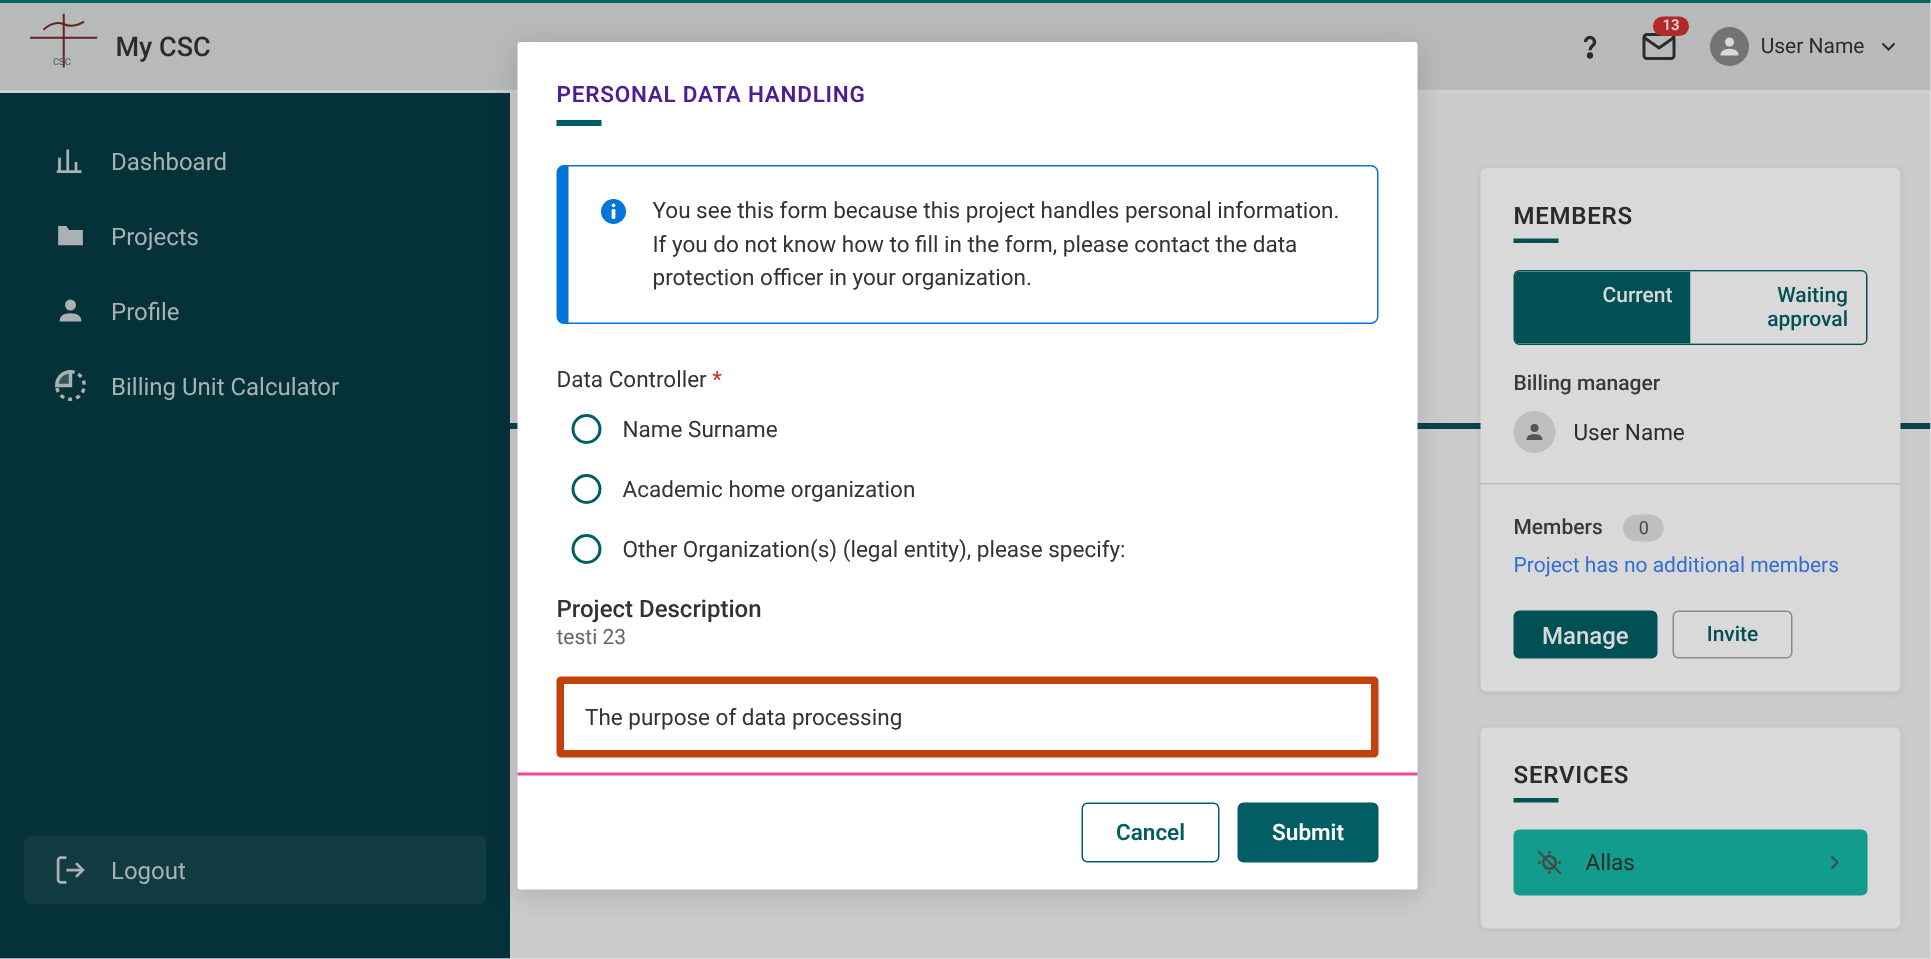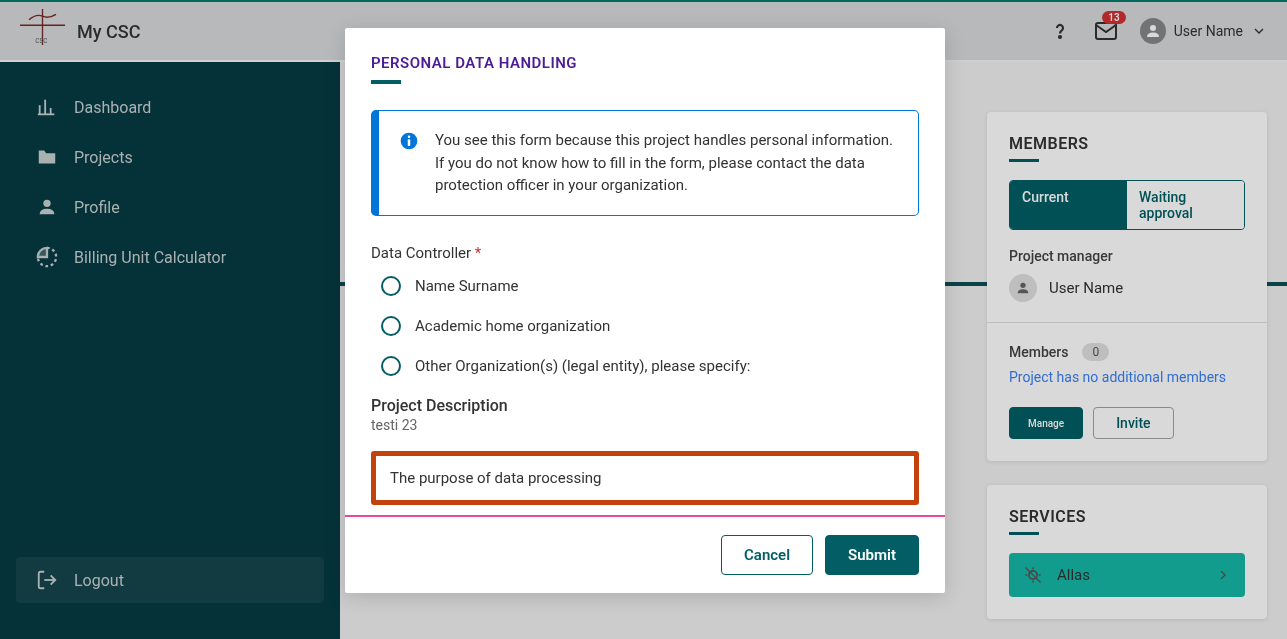--- a/index.html
+++ b/index.html
@@ -199,21 +199,21 @@
       display: flex;
       border: 1px solid #025e64;
       border-radius: 4px;
       overflow: hidden;
       margin-bottom: 18px;
     }
     
     .toggle-tab {
       flex: 1;
       padding: 8px 12px;
-      text-align: left;
+      text-align: right;
       font-size: 14px;
       cursor: pointer;
       background: white;
       color: #025e64;
       font-weight: 500;
     }
     
     .toggle-tab.active {
       background: #025e64;
       color: white;
@@ -280,21 +280,21 @@
       display: flex;
       gap: 10px;
     }
     
     .btn-solid {
       background: #025e64;
       color: white;
       border: 1px solid #025e64;
       padding: 0 18px;
       border-radius: 4px;
-      font-size: 10px;
+      font-size: 16px;
       cursor: pointer;
       font-weight: 500;
     }
     
     .btn-outline {
       background: white;
       color: #025e64;
       border: 1px solid #a3a3a3;
       padding: 7px 22px;
       border-radius: 4px;
@@ -562,21 +562,21 @@
 
   <div class="right-panel">
 
     <div class="card">
       <div class="card-title">MEMBERS</div>
       <div class="card-underline"></div>
       <div class="toggle-tabs">
         <div class="toggle-tab active">Current</div>
         <div class="toggle-tab">Waiting approval</div>
       </div>
-      <div class="section-label">Project manager</div>
+      <div class="section-label">Billing manager</div>
       <div class="user-row">
         <div class="user-avatar-small">
           <svg viewBox="0 0 24 24" width="16" height="16" fill="#666">
             <circle cx="12" cy="8" r="4"></circle>
               <path d="M4 20 Q4 14 12 14 Q20 14 20 20 Z"></path>
           </svg>
         </div>
         <div class="user-name">User Name</div>
       </div>
       <hr class="card-divider">

